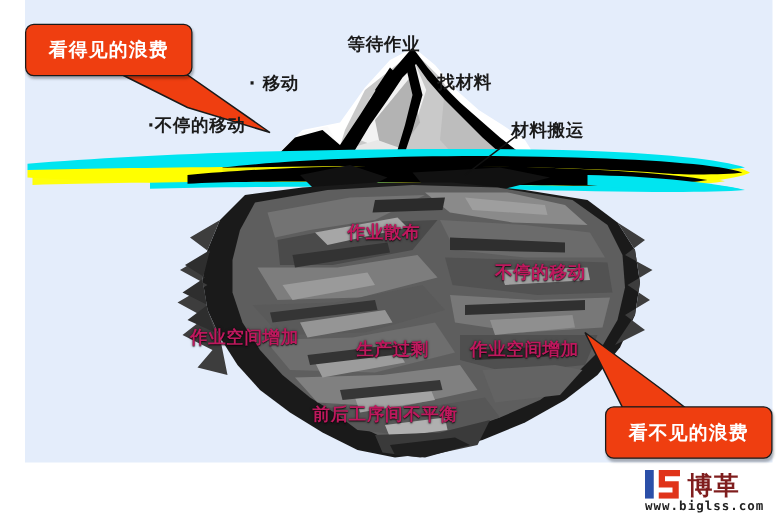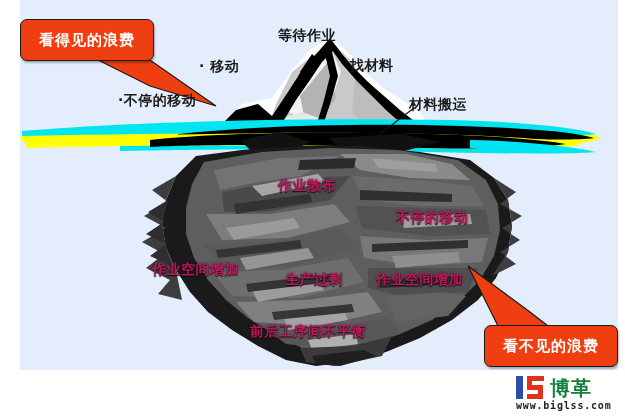--- a/index.html
+++ b/index.html
@@ -91,21 +91,21 @@
     top: 1px;
     width: 30px;
     height: 23px;
   }
   #logo-cn {
     position: absolute;
     left: 34px;
     top: 0px;
     font-size: 20px;
     font-weight: 700;
-    color: #15803d;
+    color: #7f1d1d;
     letter-spacing: 1px;
     font-family: Liberation Serif, serif;
     text-align: right;
   }
   #logo-url {
     position: absolute;
     left: 0px;
     top: 25px;
     font-size: 10px;
     font-weight: 700;

